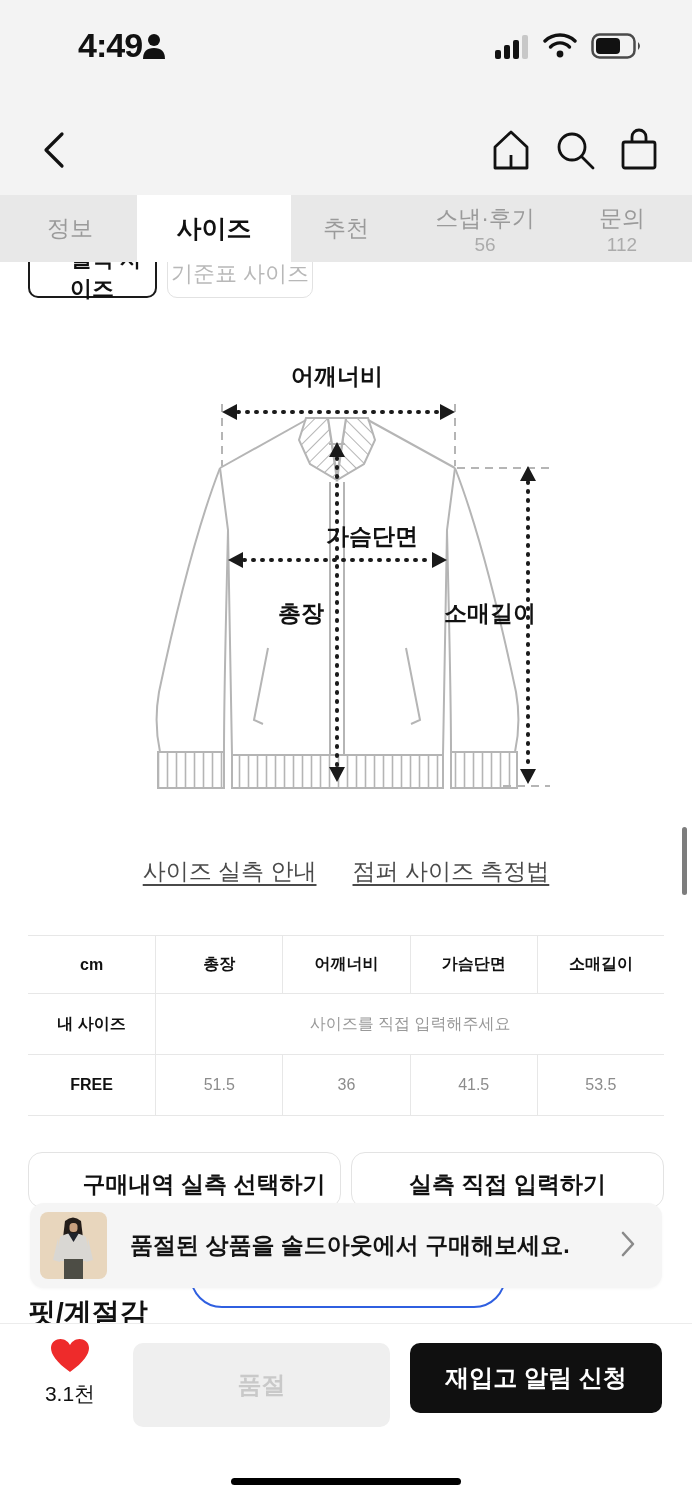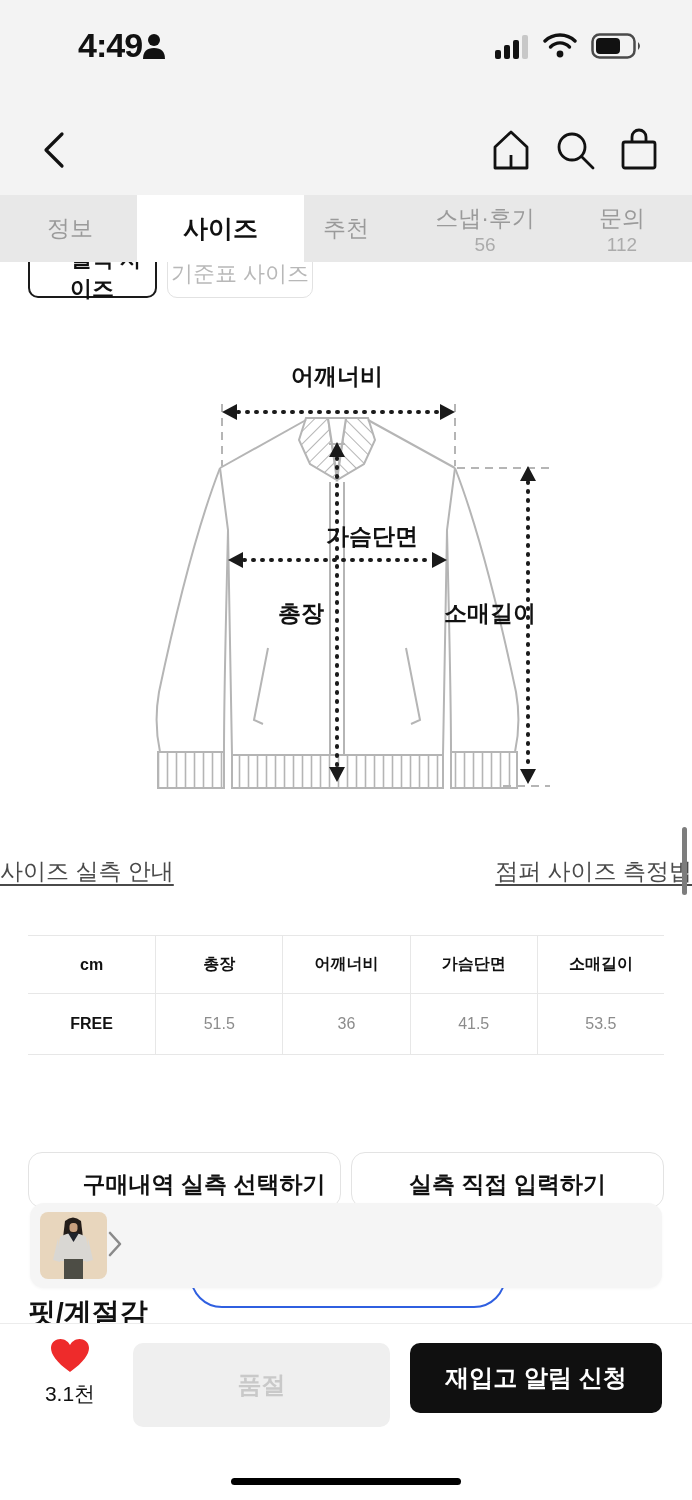--- a/index.html
+++ b/index.html
@@ -17,35 +17,35 @@
   #back-btn{left:34px;top:126px;width:44px;height:48px;cursor:pointer;}
   #home-btn{left:487px;top:126px;width:48px;height:48px;cursor:pointer;}
   #search-btn{left:551px;top:126px;width:48px;height:48px;cursor:pointer;}
   #bag-btn{left:615px;top:126px;width:48px;height:48px;cursor:pointer;}
 
   
   #tabbar{left:0;top:195px;width:692px;height:67px;background:#e8e8e8;z-index:5;}
   .tab{position:absolute;top:0;height:67px;display:flex;flex-direction:column;align-items:center;justify-content:center;color:#9a9a9a;font-size:23px;cursor:pointer;}
   .tab .cnt{font-size:19px;color:#ababab;margin-top:1px;line-height:1;}
   #tab-info{left:28px;width:84px;}
-  #tab-size{left:137px;width:167px;background:#fff;color:#111;font-weight:bold;font-size:25px;}
+  #tab-size{left:137px;width:154px;background:#fff;color:#111;font-weight:bold;font-size:25px;}
   #tab-rec{left:304px;width:84px;}
   #tab-snap{left:428px;width:114px;}
   #tab-inquiry{left:572px;width:100px;}
 
   
   .pill{position:absolute;top:250px;height:48px;border-radius:10px;background:#fff;display:flex;align-items:center;justify-content:center;font-size:22px;z-index:1;cursor:pointer;}
   #pill-measured{left:28px;width:129px;border:2.5px solid #1a1a1a;color:#111;font-weight:bold;padding-left:40px;}
   #pill-standard{left:167px;width:146px;border:1.5px solid #e2e2e2;color:#b8b8b8;font-weight:500;}
 
   
   #diagram{left:100px;top:340px;width:492px;height:462px;z-index:1;}
 
   
-  #size-links{left:0;top:856px;width:692px;display:flex;justify-content:space-between;gap:36px;z-index:1;}
+  #size-links{left:0;top:856px;width:692px;display:flex;justify-content:center;gap:36px;z-index:1;}
   .size-link{font-size:23px;color:#4a4a4a;text-decoration:underline;text-underline-offset:5px;cursor:pointer;}
 
   
   #scroll-thumb{left:682px;top:827px;width:5px;height:68px;background:#7d7d7d;border-radius:3px;z-index:7;}
 
   
   #size-table{left:28px;top:935px;width:636px;border-top:1px solid #e7e7e7;z-index:1;}
   .trow{display:grid;grid-template-columns:repeat(5,1fr);border-bottom:1px solid #e7e7e7;}
   .trow.merged{grid-template-columns:1fr 4fr;}
   .tcell{display:flex;align-items:center;justify-content:center;font-size:16px;color:#8c8c8c;}
@@ -251,20 +251,24 @@
   <div id="scroll-thumb" class="abs"></div>
 
   <div id="size-table" class="abs">
     <div class="trow hrow">
       <div class="tcell th">cm</div>
       <div class="tcell th">총장</div>
       <div class="tcell th">어깨너비</div>
       <div class="tcell th">가슴단면</div>
       <div class="tcell th">소매길이</div>
     </div>
+    <div class="trow drow merged">
+      <div class="tcell th">내 사이즈</div>
+      <div class="tcell placeholder">사이즈를 직접 입력해주세요</div>
+    </div>
     <div class="trow drow">
       <div class="tcell th">FREE</div>
       <div class="tcell">51.5</div>
       <div class="tcell">36</div>
       <div class="tcell">41.5</div>
       <div class="tcell">53.5</div>
     </div>
   </div>
 
   <div id="btn-history" class="measure-btn">
@@ -284,20 +288,21 @@
         <rect width="67" height="67" fill="#e8d6bd"></rect>
         <path d="M25,9 q8,-7 16,0 l2,17 -20,0 z" fill="#241d19"></path>
         <rect x="29.5" y="11" width="8" height="9" rx="3.5" fill="#c9a07e"></rect>
         <path d="M20,25 q13,-8 26,0 l4,24 -34,0 z" fill="#d9d7d3"></path>
         <path d="M18,26 l-5,22 7,2 z" fill="#d9d7d3"></path>
         <path d="M48,26 l5,22 -7,2 z" fill="#d9d7d3"></path>
         <path d="M28,21 l5.5,9 5.5,-9 z" fill="#20242c"></path>
         <rect x="24" y="47" width="19" height="20" fill="#4d4d45"></rect>
       </svg>
     </div>
+    <div id="banner-text">품절된 상품을 솔드아웃에서 구매해보세요.</div>
     <span id="banner-chevron">
       <svg width="16" height="28" viewBox="0 0 16 28">
           <polyline points="3,3 13,14 3,25" stroke="#8a8a8a" stroke-width="2.6" fill="none" stroke-linecap="round" stroke-linejoin="round"></polyline>
         </svg>
     </span>
   </div>
 
   <div id="bottom-bar" class="abs">
     <div id="like-block">
       <span>

